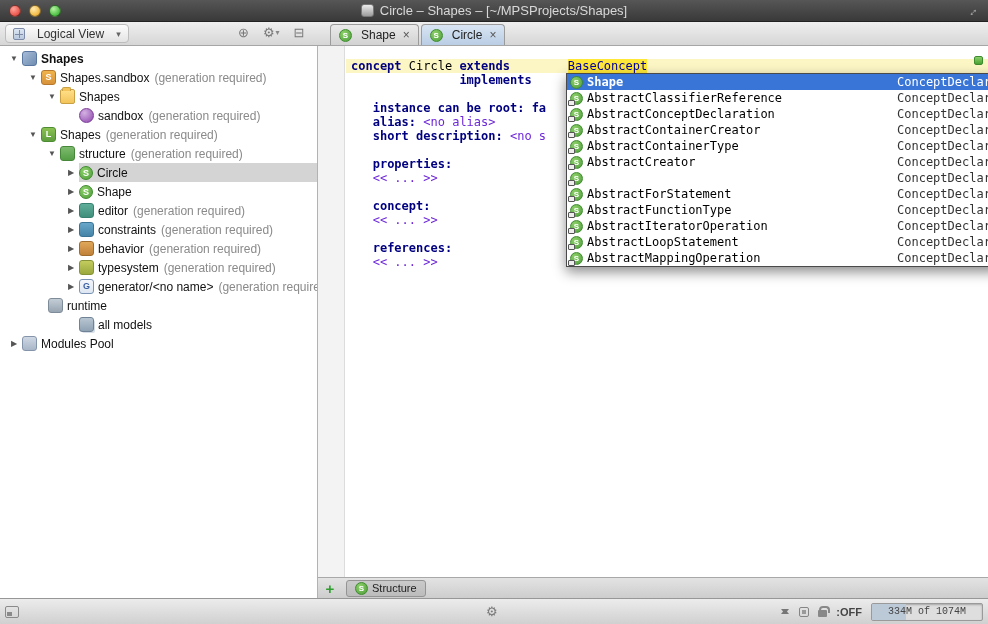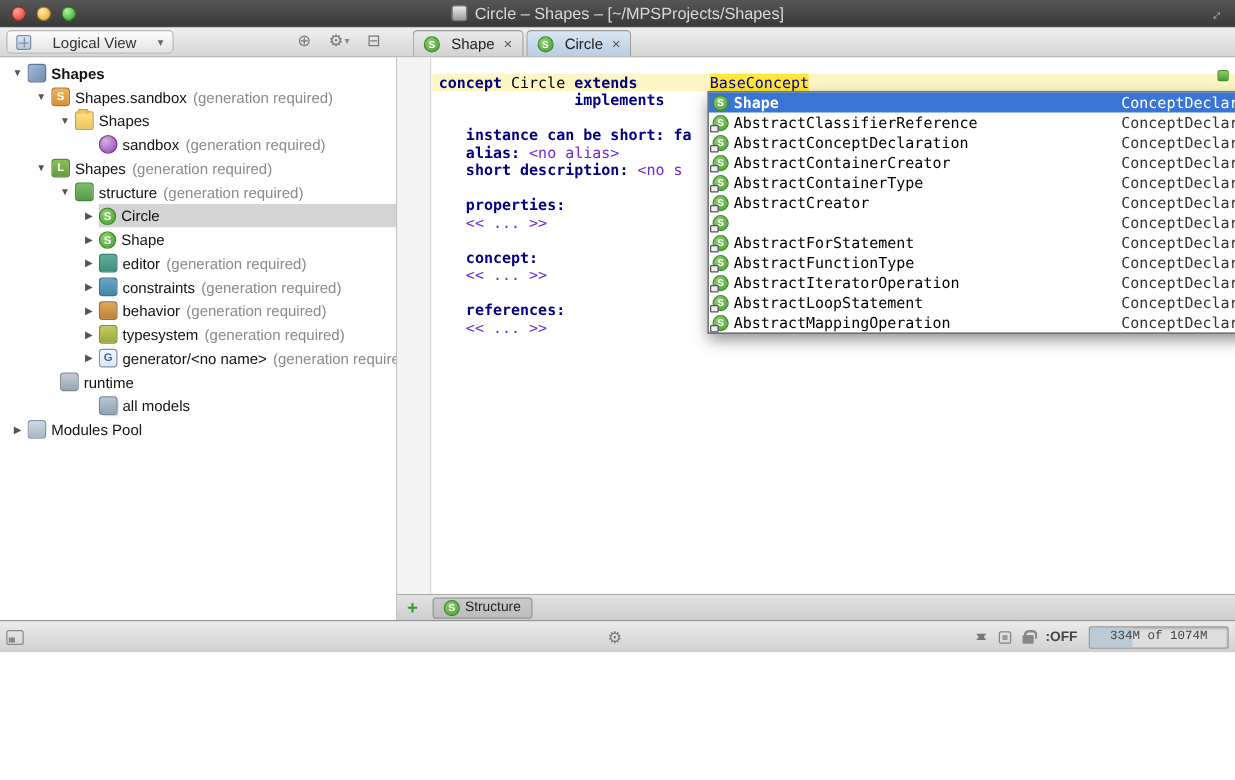--- a/index.html
+++ b/index.html
@@ -1,39 +1,39 @@
 <!DOCTYPE html>
 <html><head>
 <meta charset="utf-8">
 <style>
   * { box-sizing: border-box; }
   html,body { margin:0; padding:0; background:#fff; }
   .window {
-    position:relative; width:988px; height:522px; overflow:hidden;
+    position:relative; width:988px; height:624px; overflow:hidden;
     font-family:"Liberation Sans", sans-serif; background:#fff;
   }
 
   
   .titlebar { height:22px; background:linear-gradient(#565656,#393939); border-bottom:1px solid #222;
     position:relative; display:flex; align-items:center; }
   .lights { position:absolute; left:9px; top:5px; display:flex; gap:8px; }
   .light { width:12px; height:12px; border-radius:50%; border:1px solid rgba(0,0,0,.45); }
   .light.red    { background:radial-gradient(circle at 35% 30%, #ffa39a, #ec5e54 60%, #c23a31); }
   .light.yellow { background:radial-gradient(circle at 35% 30%, #ffeab0, #f5bf4f 60%, #d79c2a); }
   .light.green  { background:radial-gradient(circle at 35% 30%, #b8f2a3, #57c64e 60%, #329e2b); }
   .title { margin:0 auto; color:#d8d8d8; font-size:13px; display:flex; align-items:center; gap:6px; }
   .title-icon { width:13px; height:13px; border-radius:3px; border:1px solid #777;
     background:linear-gradient(#ececec,#9c9c9c); }
   .fs { position:absolute; right:10px; top:4px; color:#a8a8a8; font-size:12px;
     transform:rotate(-45deg); }
 
   
   .toolbar { position:absolute; top:22px; left:0; right:0; height:24px;
     background:linear-gradient(#efefef,#d6d6d6); border-bottom:1px solid #a6a6a6; }
-  .viewsel { position:absolute; left:5px; top:2px; height:19px; display:flex; align-items:center; gap:17px;
+  .viewsel { position:absolute; left:5px; top:2px; height:19px; display:flex; align-items:center; gap:12px;
     padding:0 7px; border:1px solid #bdbdbd; border-radius:4px;
     background:linear-gradient(#fdfdfd,#e3e3e3); font-size:12px; color:#333; }
   .vs-icon { width:12px; height:12px; border:1px solid #7d8aa8; border-radius:2px;
     background:linear-gradient(#dde6f2,#b9c8de); position:relative; }
   .vs-icon:before { content:""; position:absolute; left:5px; top:1px; bottom:1px; width:1px; background:#7d8aa8; }
   .vs-icon:after  { content:""; position:absolute; top:5px; left:1px; right:1px; height:1px; background:#7d8aa8; }
   .caret { color:#666; font-size:9px; }
   .tool-icons { position:absolute; left:238px; top:3px; display:flex; gap:14px; align-items:center;
     color:#787878; font-size:13px; }
   .mini-caret { font-size:8px; vertical-align:2px; margin-left:1px; color:#888; }
@@ -308,21 +308,21 @@
           </div>
         </div>
     </div>
     <div class="editor-col">
       <div class="editor">
         <div class="gutter"></div>
         <div class="code">
             <div class="eline caret-row"><span class="seg-kw">concept </span><span class="seg-plain">Circle </span><span class="seg-kw">extends</span><span class="seg-plain">        </span><span class="seg-cell">BaseConcept</span></div>
             <div class="eline"><span class="seg-plain">               </span><span class="seg-kw">implements </span></div>
             <div class="eline"></div>
-            <div class="eline"><span class="seg-plain">   </span><span class="seg-kw">instance can be short: </span><span class="seg-kw">fa</span></div>
+            <div class="eline"><span class="seg-plain">   </span><span class="seg-kw">instance can be root: </span><span class="seg-kw">fa</span></div>
             <div class="eline"><span class="seg-plain">   </span><span class="seg-kw">alias: </span><span class="seg-gray">&lt;no alias&gt;</span></div>
             <div class="eline"><span class="seg-plain">   </span><span class="seg-kw">short description: </span><span class="seg-gray">&lt;no s</span></div>
             <div class="eline"></div>
             <div class="eline"><span class="seg-plain">   </span><span class="seg-kw">properties:</span></div>
             <div class="eline"><span class="seg-plain">   </span><span class="seg-gray">&lt;&lt; ... &gt;&gt;</span></div>
             <div class="eline"></div>
             <div class="eline"><span class="seg-plain">   </span><span class="seg-kw">concept:</span></div>
             <div class="eline"><span class="seg-plain">   </span><span class="seg-gray">&lt;&lt; ... &gt;&gt;</span></div>
             <div class="eline"></div>
             <div class="eline"><span class="seg-plain">   </span><span class="seg-kw">references:</span></div>

